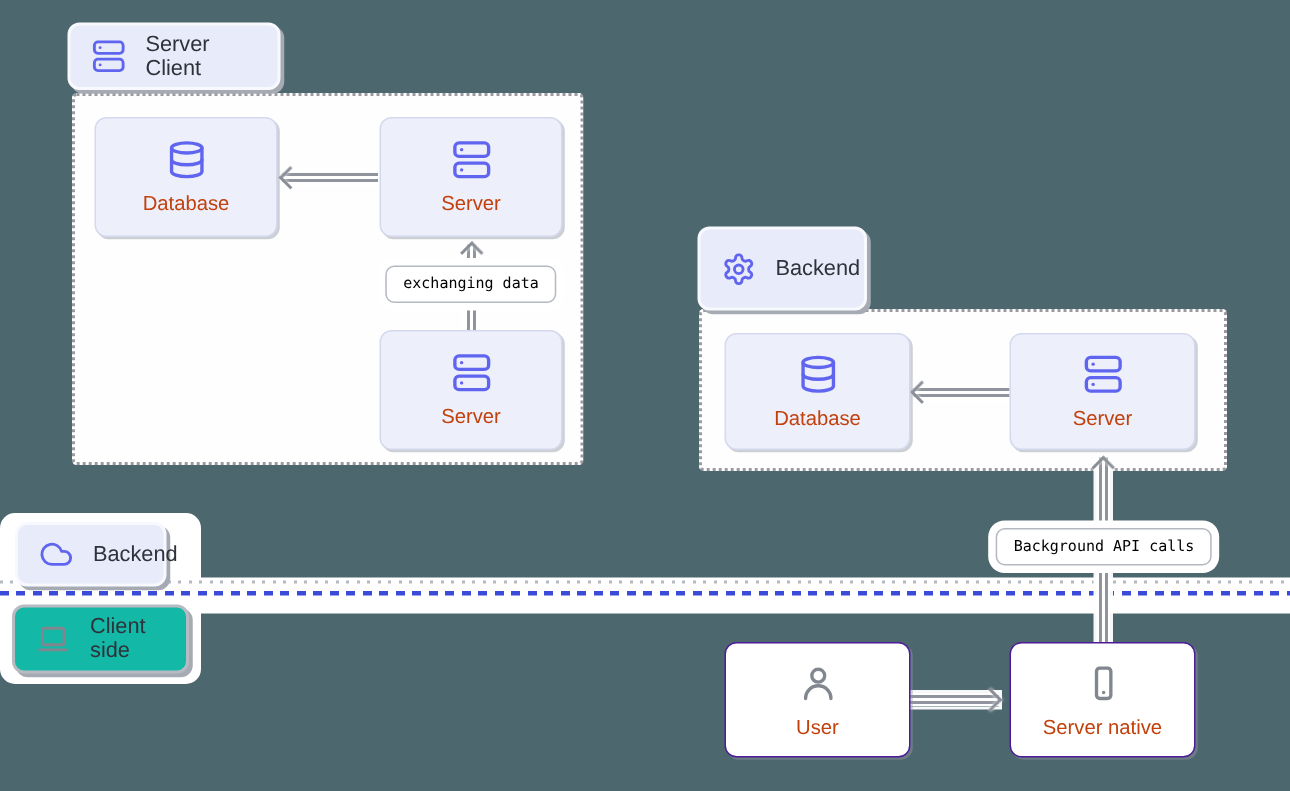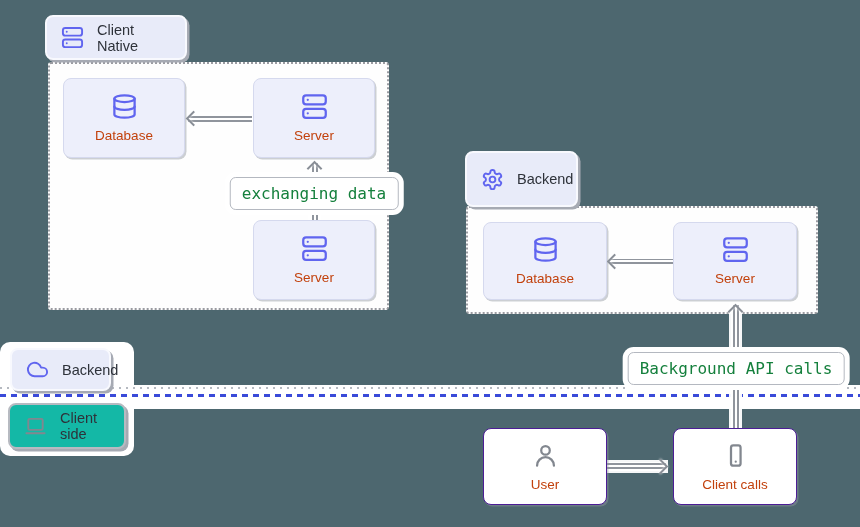--- a/index.html
+++ b/index.html
@@ -67,22 +67,22 @@
   .ah.up    { transform:rotate(-45deg); }
   #ah-sn-db { left:188px; top:113px; }
   #ah-sn-server { left:309px; top:163px; }
   #ah-be-db { left:609px; top:256px; }
   #ah-be-server { left:730px; top:306px; }
   #ah-client { left:655px; top:461px; }
 
   
   .edge-chip { position:absolute; transform:translateX(-50%); white-space:nowrap;
     background:#ffffff; border:1.5px solid #b4b8c0; border-radius:6px;
-    padding:6px 11px; font-family:"DejaVu Sans Mono", monospace; font-size:16px;
-    color:#15803d; box-shadow:0 0 0 5px #ffffff; }
+    padding:6px 11px; font-family:"DejaVu Sans Mono", monospace; font-size:10px;
+    color:#000000; box-shadow:0 0 0 5px #ffffff; }
   #edgechip-exchanging { left:314px; top:177px; }
   #edgechip-api { left:736px; top:352px; }
 
   .icon { display:inline-flex; line-height:0; }
   .icon.indigo { color:#6065ef; }
   .icon.gray { color:#82878f; }
   .icon svg { stroke:currentColor; fill:none; stroke-width:2; stroke-linecap:round; stroke-linejoin:round; }
 </style>
 </head>
 <body>
@@ -182,33 +182,33 @@
     <span>User</span>
   </div>
 
   <div id="node-client-native" class="node white">
     <span class="icon gray">
       <svg width="27" height="27" viewBox="0 0 24 24">
           <rect x="8" y="3" width="8.5" height="18" rx="2"></rect>
           <path d="M12.2 17.5h.01"></path>
         </svg>
     </span>
-    <span>Client calls</span>
+    <span>Server native</span>
   </div>
 
   <div id="chip-server-native" class="chip">
     <span class="icon indigo">
       <svg width="23" height="23" viewBox="0 0 24 24">
           <rect x="2" y="2" width="20" height="8" rx="2.5"></rect>
           <rect x="2" y="14" width="20" height="8" rx="2.5"></rect>
           <path d="M6 6h.01"></path>
           <path d="M6 18h.01"></path>
         </svg>
     </span>
-    <span>Client Native</span>
+    <span>Server Client</span>
   </div>
 
   <div id="chip-backend" class="chip">
     <span class="icon indigo">
       <svg width="23" height="23" viewBox="0 0 24 24">
           <path d="M12.22 2h-.44a2 2 0 0 0-2 2v.18a2 2 0 0 1-1 1.73l-.43.25a2 2 0 0 1-2 0l-.15-.08a2 2 0 0 0-2.73.73l-.22.38a2 2 0 0 0 .73 2.73l.15.1a2 2 0 0 1 1 1.72v.51a2 2 0 0 1-1 1.74l-.15.09a2 2 0 0 0-.73 2.73l.22.38a2 2 0 0 0 2.73.73l.15-.08a2 2 0 0 1 2 0l.43.25a2 2 0 0 1 1 1.73V20a2 2 0 0 0 2 2h.44a2 2 0 0 0 2-2v-.18a2 2 0 0 1 1-1.73l.43-.25a2 2 0 0 1 2 0l.15.08a2 2 0 0 0 2.73-.73l.22-.39a2 2 0 0 0-.73-2.73l-.15-.08a2 2 0 0 1-1-1.74v-.5a2 2 0 0 1 1-1.74l.15-.09a2 2 0 0 0 .73-2.73l-.22-.38a2 2 0 0 0-2.73-.73l-.15.08a2 2 0 0 1-2 0l-.43-.25a2 2 0 0 1-1-1.73V4a2 2 0 0 0-2-2z"></path>
           <circle cx="12" cy="12" r="3"></circle>
         </svg>
     </span>
     <span>Backend</span>

